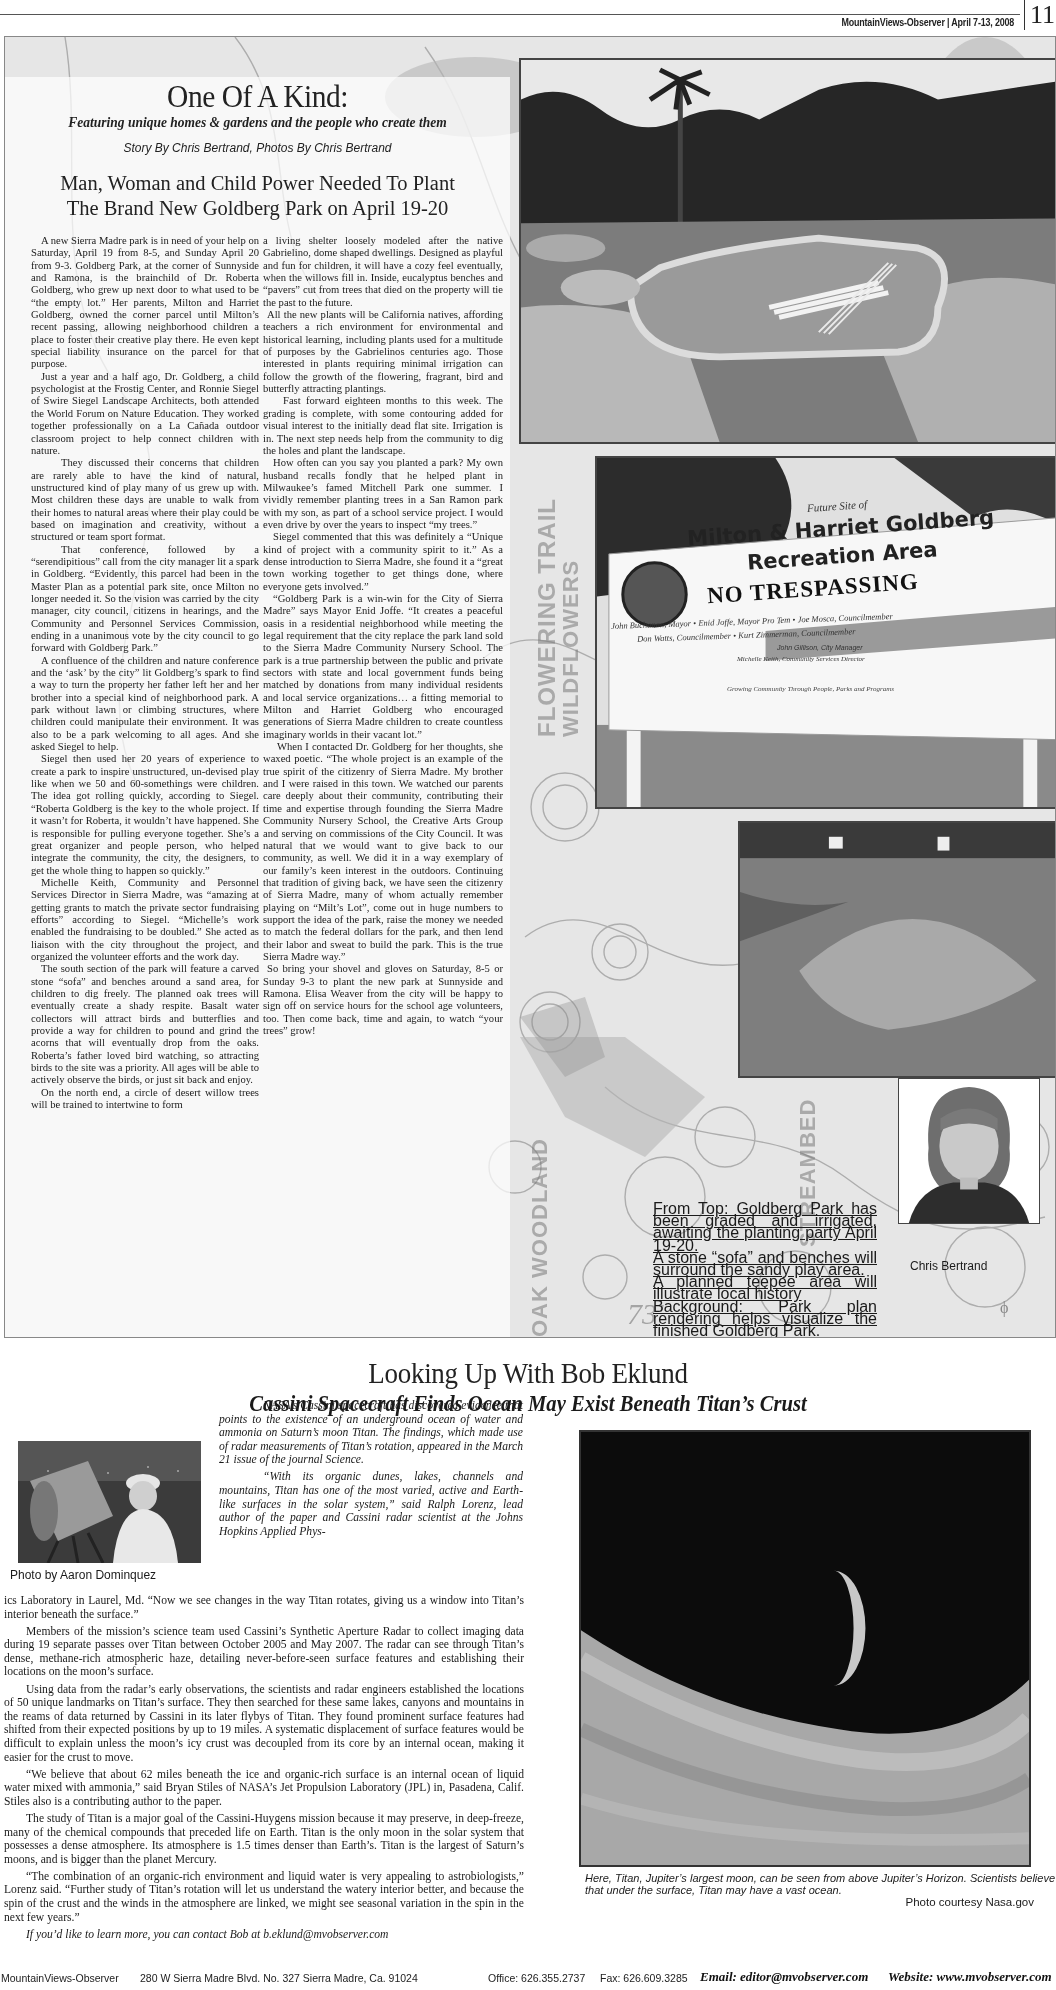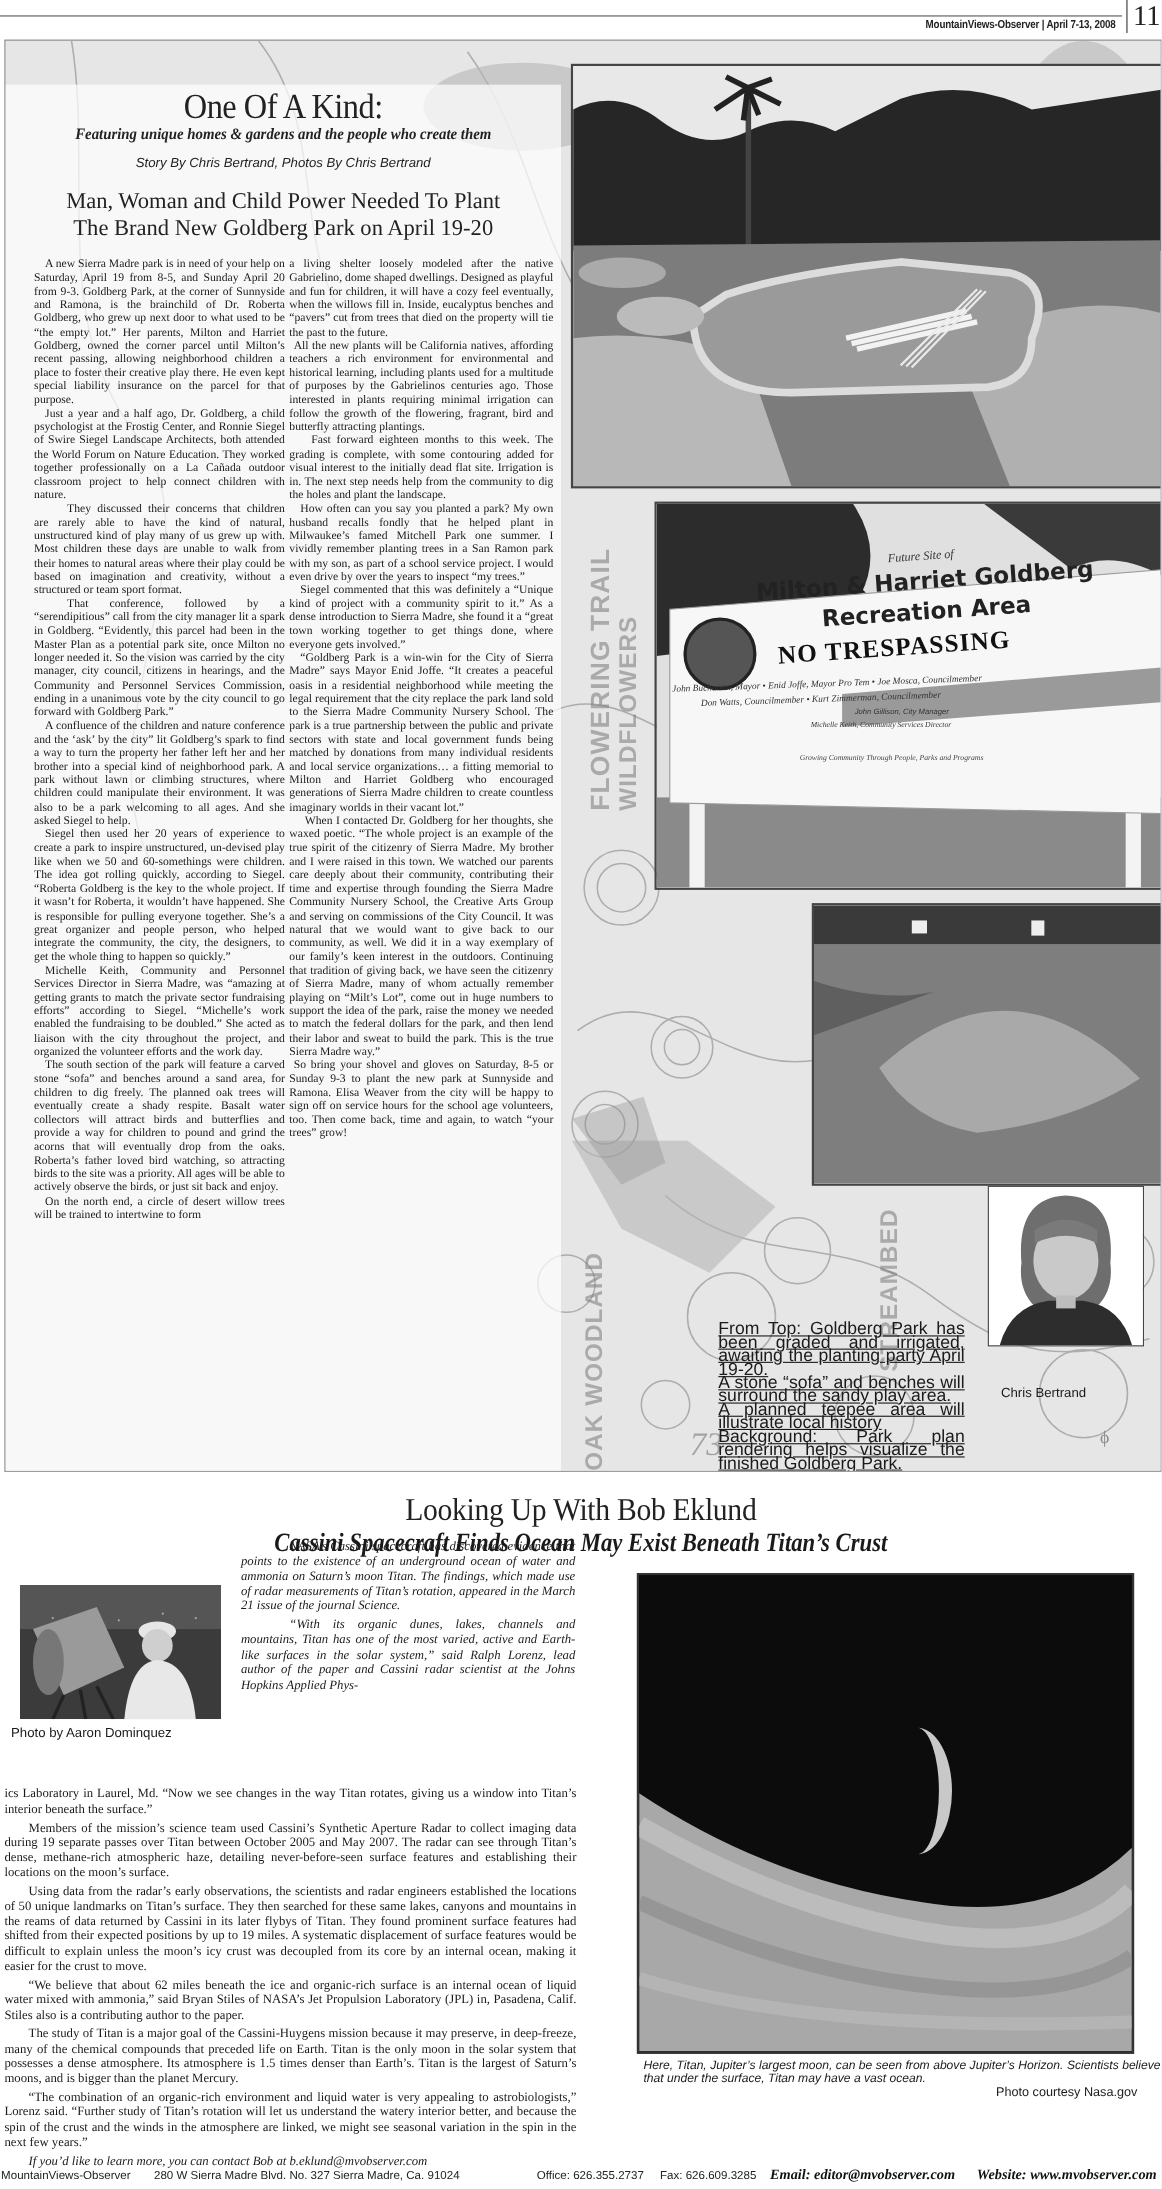--- a/index.html
+++ b/index.html
@@ -41,21 +41,21 @@
   
   .astro-title { position:absolute; left:0; top:1357px; width:1056px; text-align:center; font-family:"Liberation Serif",serif; font-size:29px; color:#222; letter-spacing:-0.3px; transform:scaleX(0.93); }
   .astro-headline { position:absolute; left:0; top:1390px; width:1056px; text-align:center; font-family:"Liberation Serif",serif; font-style:italic; font-weight:bold; font-size:24px; color:#1a1a1a; transform:scaleX(0.86); }
 
   .bob-photo { position:absolute; left:18px; top:1441px; width:183px; height:122px; overflow:hidden; }
   .bob-caption { position:absolute; left:10px; top:1568px; font-family:"Liberation Sans",sans-serif; font-size:12px; color:#1a1a1a; }
 
   .astro-col { position:absolute; font-family:"Liberation Serif",serif; font-size:11.6px; line-height:13.6px; text-align:justify; color:#1a1a1a; }
   .astro-col p { margin:0 0 3.5px 0; text-indent:22px; }
   .astro-top { left:219px; top:1399px; width:304px;font-style:italic; }
-  .astro-full { left:4px; top:1594px; width:520px;margin-top:30px; }
+  .astro-full { left:4px; top:1594px; width:520px; }
   .astro-contact { font-style:italic; }
 
   .titan-photo { position:absolute; left:579px; top:1430px; width:452px; height:437px; border:2px solid #333; box-sizing:border-box; overflow:hidden; background:#0b0b0b; }
   .titan-caption { position:absolute; left:585px; top:1872px; width:470px; font-family:"Liberation Sans",sans-serif; font-style:italic; font-size:11px; line-height:12px; color:#1a1a1a; text-align:justify; }
   .titan-credit { position:absolute; right:22px; top:1896px; font-family:"Liberation Sans",sans-serif; font-size:11.5px; color:#1a1a1a; }
 
   
   .footer { position:absolute; left:0; top:1968px; width:1056px; height:20px; white-space:nowrap; }
   .footer .f-sans { font-family:"Liberation Sans",sans-serif; font-size:10.5px; color:#222; position:absolute; top:4px; }
   .footer .f-bold { font-family:"Liberation Serif",serif; font-style:italic; font-weight:bold; font-size:13px; color:#111; position:absolute; top:1px; }

